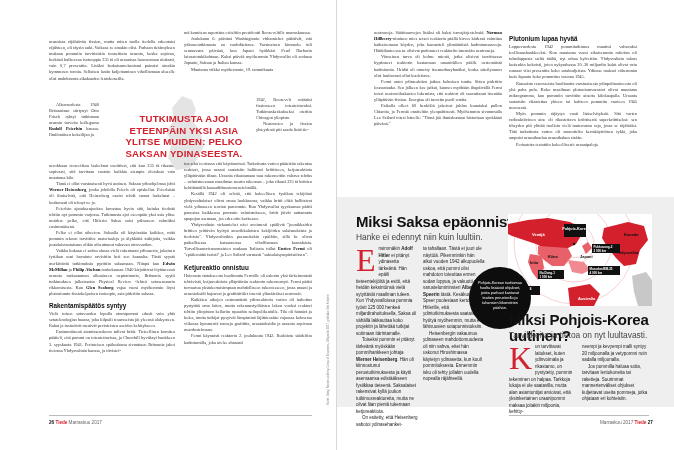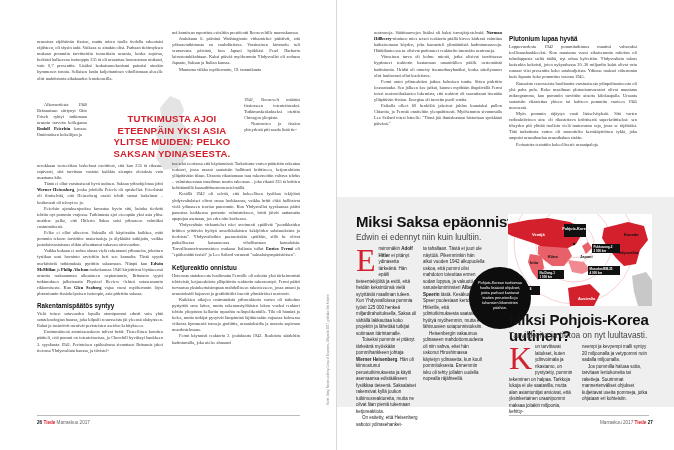--- a/index.html
+++ b/index.html
@@ -1,19 +1,19 @@
 <!DOCTYPE html>
 <html><head>
 <meta charset="utf-8">
 <style>
 *{box-sizing:border-box;margin:0;padding:0}
 html,body{width:674px;height:450px;overflow:hidden;background:#fff}
 body{position:relative;font-family:"Liberation Serif","DejaVu Serif",serif;color:#222}
 .page{position:absolute;top:0;height:450px;background:#fff}
-.p-left{left:0;width:337px}
+.p-left{left:12px;width:337px}
 .p-right{left:337px;width:337px}
 .gutter{position:absolute;left:336px;top:0;width:1px;height:450px;background:#d8d8d8}
 .col{position:absolute;font-size:4.4px;line-height:6.1px;text-align:justify;color:#333}
 .col p{text-indent:7px}
 .col p.noind{text-indent:0}
 .col b{font-weight:bold;color:#111}
 h3.sub{font-family:"Liberation Sans","DejaVu Sans",sans-serif;font-weight:bold;font-size:6.3px;line-height:8px;color:#111;margin-top:5px;margin-bottom:1px}
 .pull{position:absolute;left:107px;top:113px;width:130px;text-align:center;font-family:"Liberation Sans","DejaVu Sans",sans-serif;font-weight:bold;font-size:9.6px;line-height:11.5px;color:#d4202c;letter-spacing:.2px}
 .pull-shape{position:absolute;left:150px;top:96px;width:45px;height:75px}
 .footer{position:absolute;top:420px;font-family:"Liberation Sans","DejaVu Sans",sans-serif;font-size:4.6px;color:#666}
@@ -102,21 +102,21 @@
   <p>Runsaista resursseista huolimatta varsinaisesta ydinpolttoaineesta oli yhä paha pula. Koko maailman plutoniumvarastot olivat muutama mikrogramma, kun pommiin tarvittiin ainetta kilokaupalla. Uraania saataisiin rikastettua yhteen tai kahteen pommiin vuoteen 1945 mennessä.</p>
   <p>Myös pommin räjäytys vaati lisäselvityksiä. Sitä varten radioaktiivinen aine oli rikastettava kriittisestä superkriittiseksi: sen tiheyden piti ylittää tuolloin vielä tuntematon raja, jossa se räjähtäisi. Tätä tarkoitusta varten oli suunniteltu kertakäyttöinen tykki, joka ampuisi uraanikuulan uraanikakun sisään.</p>
   <p>Periaatetta testattiin kokeellisesti: uraanipaloja</p>
 </div>
 
 <div class="boxbg"></div>
 
 <div class="credit">Kuvat: Getty, Reuters ja Army Corps of Engineers, Wikipedia 2017, grafiikka: Mia Kivijärvi</div>
 
 <div class="box-h" style="left:356px;top:214px">Miksi Saksa epäonnistui?</div>
-<div class="box-d" style="left:356px;top:232px">Edwin ei edennyt niin kuin luultiin.</div>
+<div class="box-d" style="left:356px;top:232px">Hanke ei edennyt niin kuin luultiin.</div>
 
 <div class="sans" style="left:356px;top:246px;width:62px">
   <p class="noind"><span class="dropcap">E</span><span>nsimmäkin</span> <b>Adolf Hitler</b> <span>ei pitänyt ydinasetta tärkeänä. Hän epäili tieteentekijöitä ja esitti, että heidän keksintönsä vielä sytyttävät maailman tuleen. Kun Yhdysvalloissa pommia työsti 125 000 henkeä miljardirahoituksella, Saksa oli vähällä lakkauttaa koko projektin ja lähettää tutkijat sotimaan itärintamalle.</span></p>
   <p><span>Toiseksi pommin ei pitänyt tärkeänä myöskään pommihankkeen johtaja</span> <b>Werner Heisenberg</b><span>. Hän oli kiinnostunut perustutkimuksesta ja käytti asemaansa edistääkseen fysiikkaa tieteenä. Saksalaiset rakensivat kyllä joukon tutkimusreaktoreita, mutta ne olivat liian pieniä tukemaan ketjureaktiota.</span></p>
   <p>On esitetty, että Heisenberg sabotoi ydinasehanket-</p>
 </div>
 <div class="sans" style="left:423px;top:246px;width:62px">
   <p class="noind"><span>ta tahallaan. Tästä ei juuri ole näyttöä. Pikemminkin hän alkoi vuoden 1942 alkupuolella uskoa, että pommi olisi mahdoton toteuttaa ennen sodan loppua, ja vakuutti myös varustelumininsteri</span> <b>Albert Speerin</b> <span>tästä. Kesäkuussa Speer puolestaan kertoi Hitlerille, että ydintutkimuksesta saataisiin hyötyä myöhemmin, mutta ei lähivuosien sotaponnistuksiin.</span></p>
   <p>Heisenbergin vakaumus ydinaseen mahdottomuudesta oli niin vahva, ettei hän uskonut Hiroshimassa käytetyn ydinasetta, kun kuuli pommituksesta. Ennemmin isku oli tehty jollakin uudella nopealla räjähteellä.</p>
 </div>

